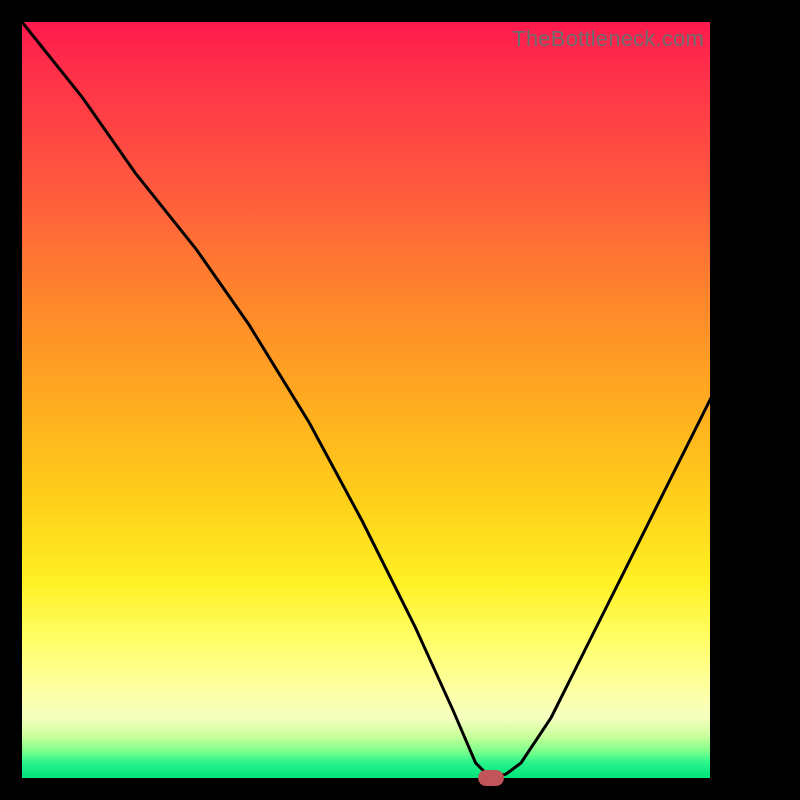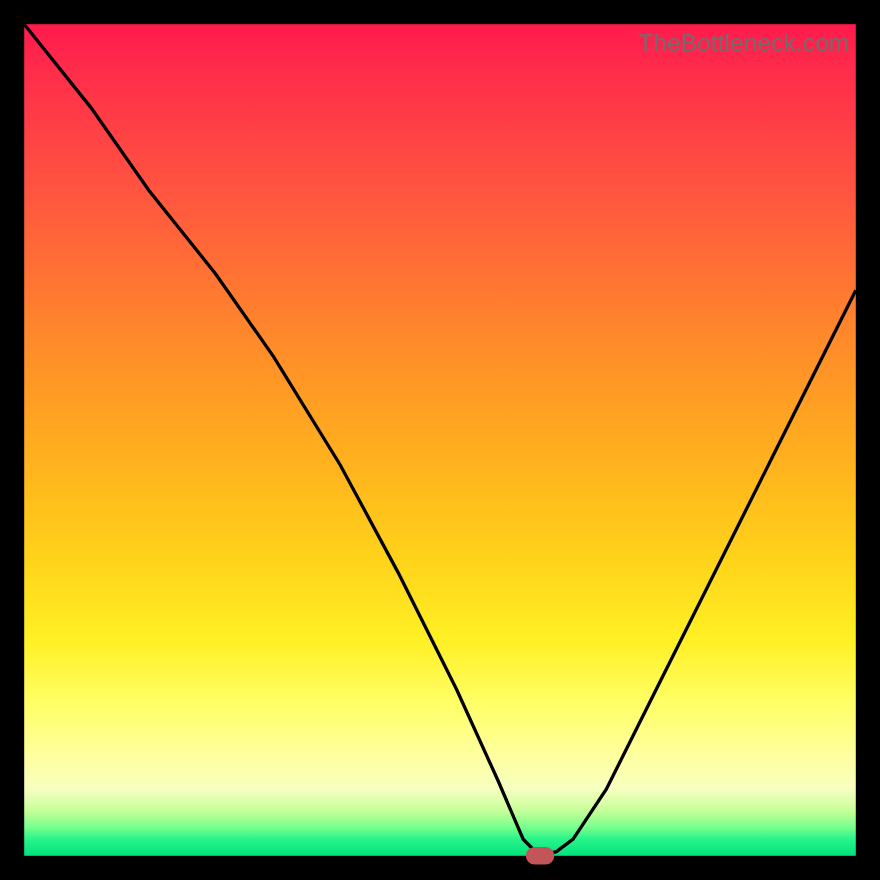--- a/index.html
+++ b/index.html
@@ -14,21 +14,21 @@
   .frame {
     position: relative;
     width: 800px;
     height: 800px;
     background: #000;
   }
   .plot-area {
     position: absolute;
     left: 22px;
     top: 22px;
-    width: 756px;
+    width: 688px;
     height: 756px;
     
     background: linear-gradient(to bottom,
       #ff1a4d 0%,
       #ff2e4a 6%,
       #ff5a3e 22%,
       #ff8a2a 38%,
       #ffb01e 52%,
       #ffd21a 64%,
       #fff024 74%,

